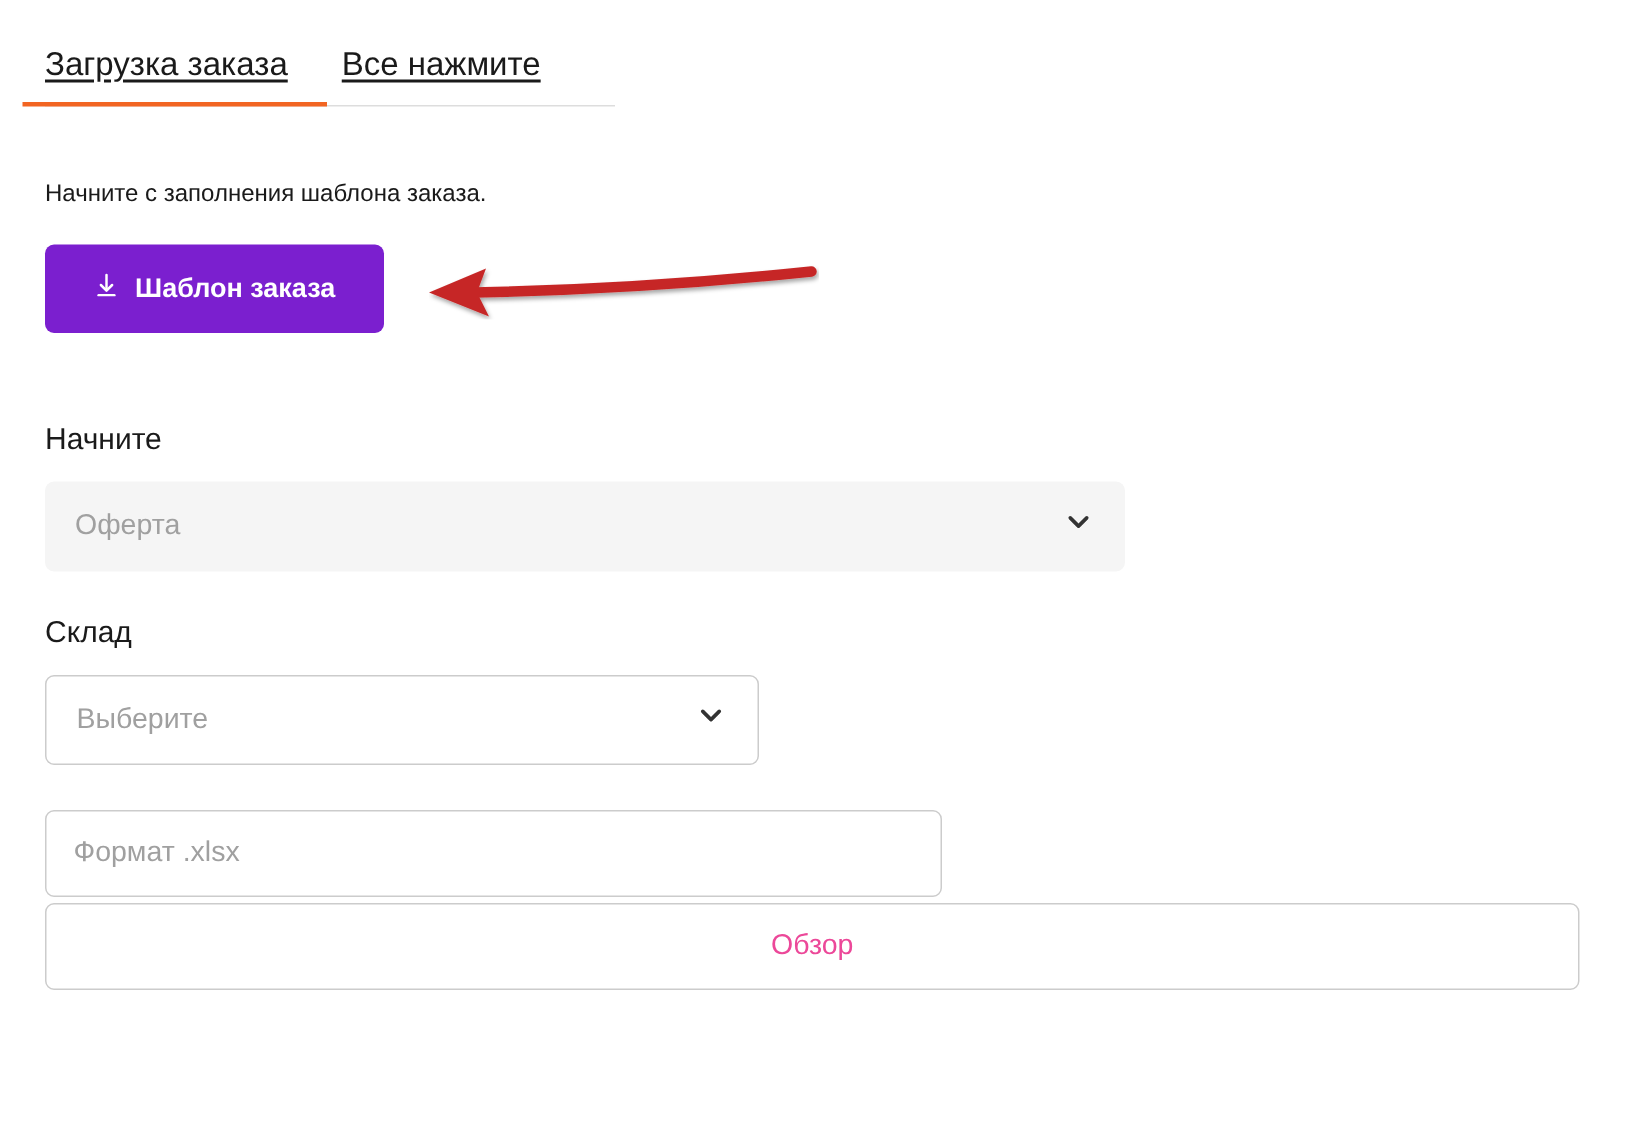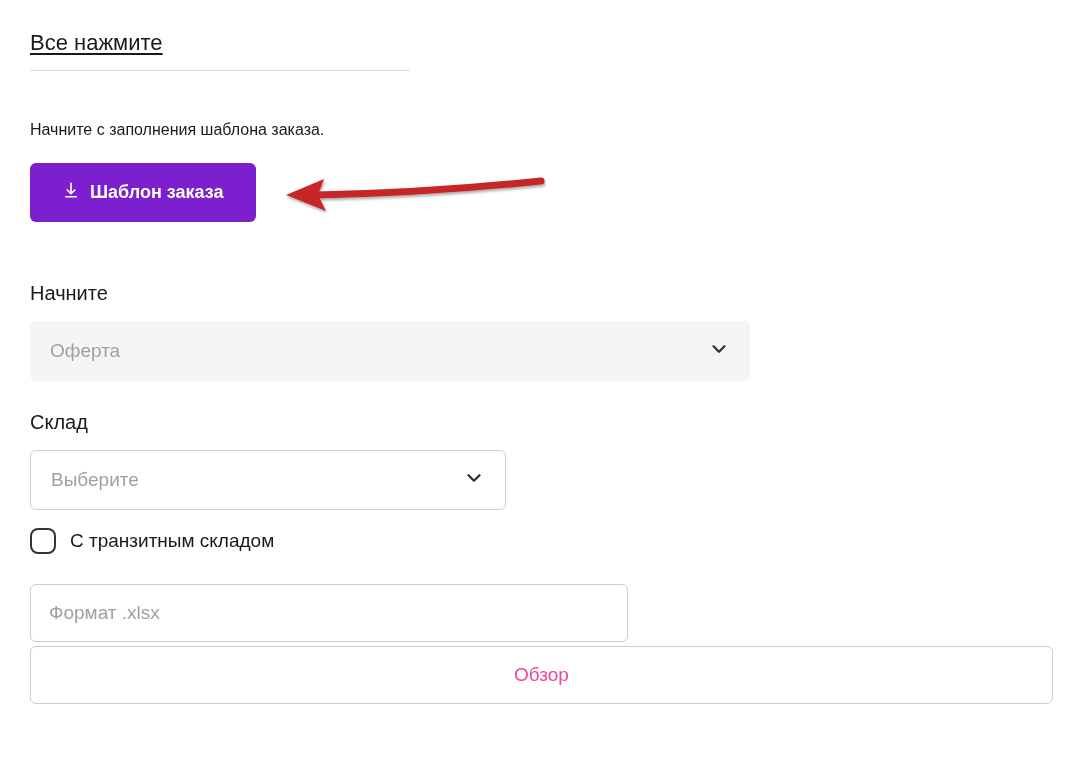--- a/index.html
+++ b/index.html
@@ -158,20 +158,21 @@
       background: #fff;
       font-size: 19px;
       cursor: pointer;
       color: #ec4899;
     }
   </style>
 </head>
 <body>
 
 <div class="tabs">
+  <div class="tab active">Загрузка заказа</div>
   <div class="tab">Все нажмите</div>
 </div>
 
 <div class="instruction">Начните с заполнения шаблона заказа.</div>
 
 <div class="download-row">
   <button class="btn-download">
     <span>
       <svg viewBox="0 0 24 24" fill="none" stroke="white" stroke-width="2.2" stroke-linecap="round" stroke-linejoin="round">
         <path d="M12 3v12"></path>
@@ -211,24 +212,20 @@
 <div class="form-group">
   <label class="form-label">Склад</label>
   <div class="select normal">
     <span>Выберите</span>
     <span>
       <svg class="chev-dark" viewBox="0 0 24 24" fill="none" stroke-width="2.6" stroke-linecap="round" stroke-linejoin="round">
         <path d="M6 9l6 6 6-6"></path>
       </svg>
     </span>
   </div>
-  <div class="checkbox-row">
-    <div class="checkbox"></div>
-    <span class="checkbox-label">С транзитным складом</span>
-  </div>
 </div>
 
 <div class="form-group file-section">
   <div class="file-row">
     <input class="file-input" type="text" readonly="" placeholder="Формат .xlsx" style="">
     <button class="btn-browse">Обзор</button>
   </div>
 </div>
 
 </body></html>

